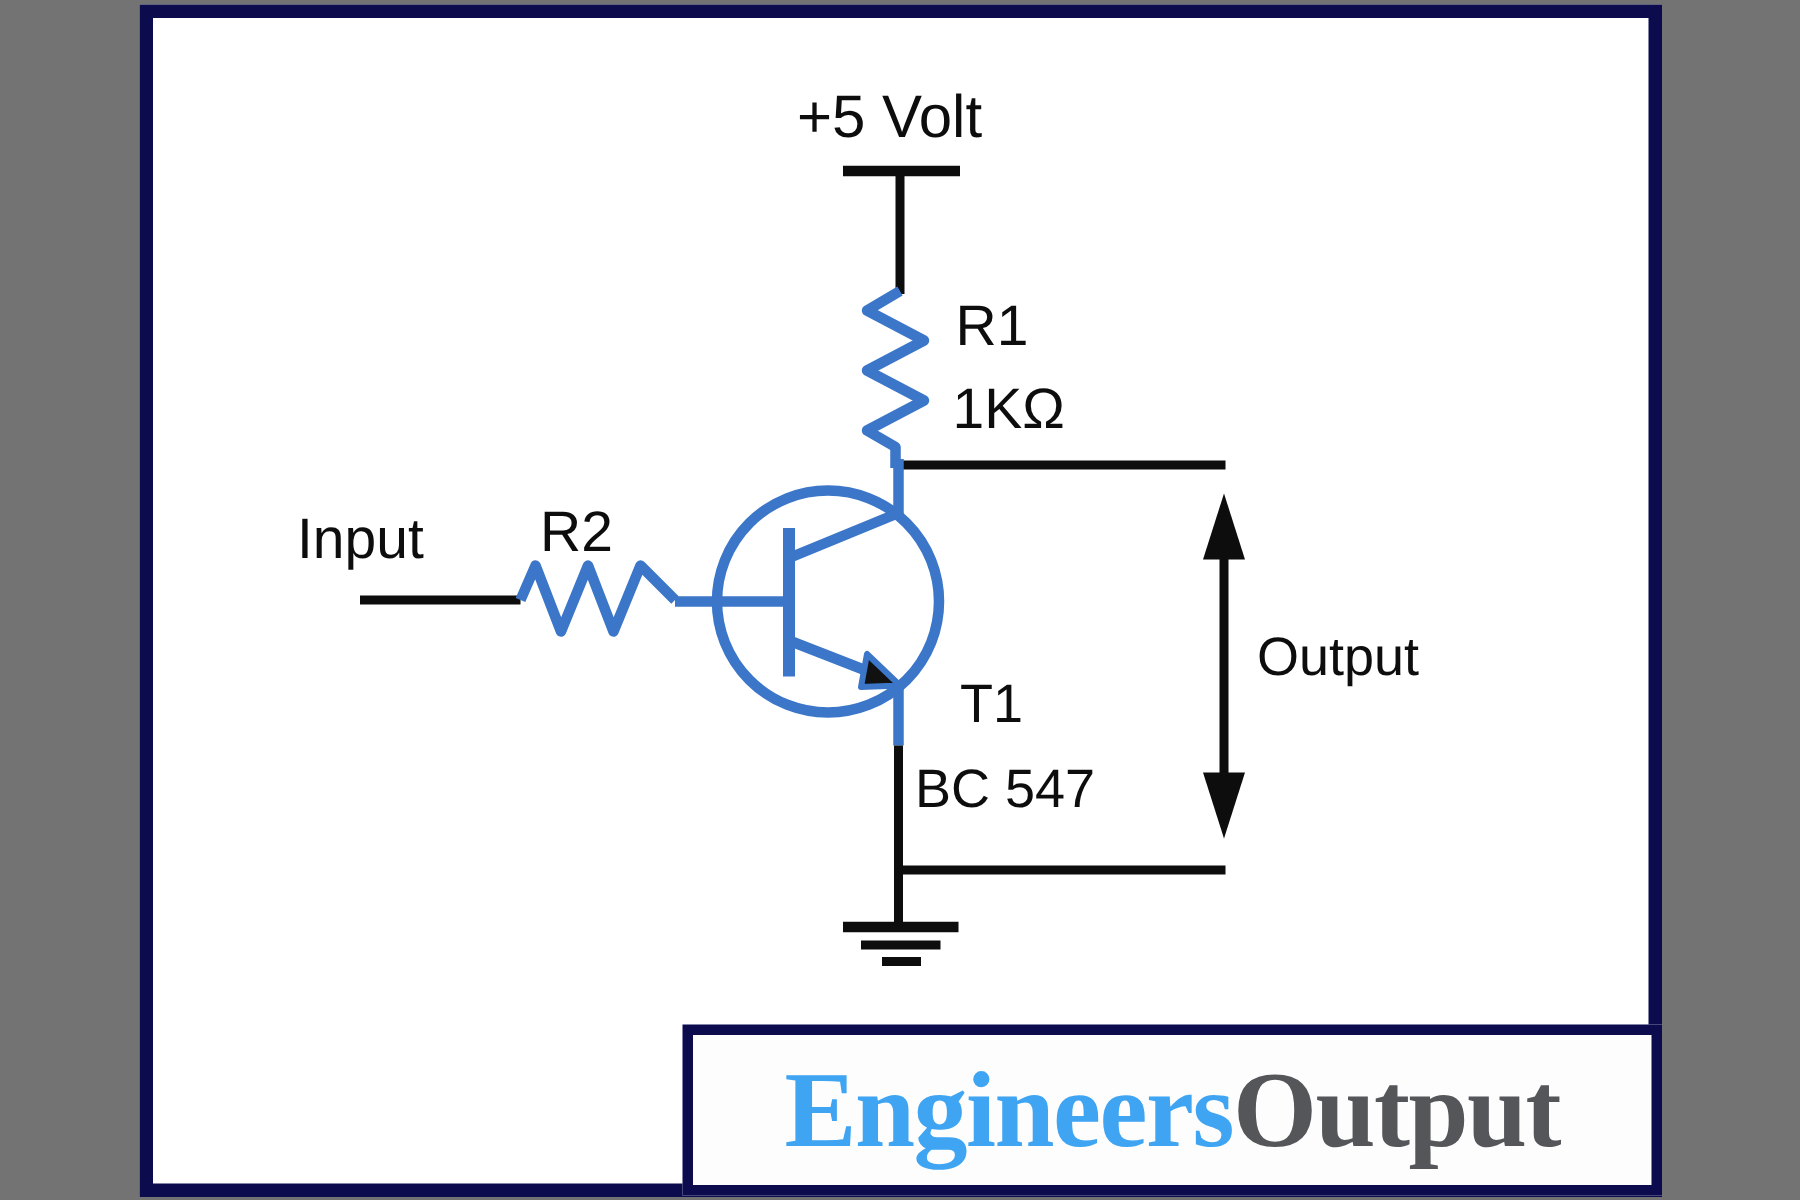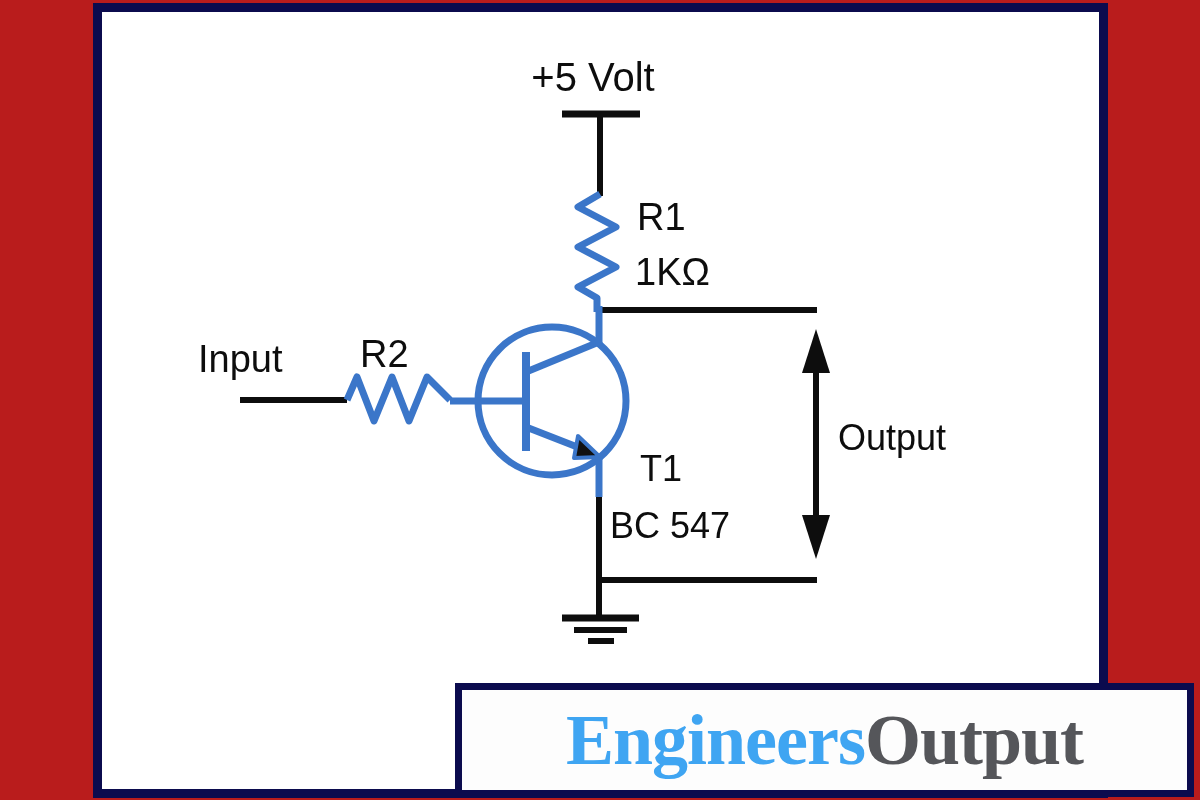--- a/index.html
+++ b/index.html
@@ -7,21 +7,21 @@
     padding: 0;
     background: #ffffff;
     width: 1200px;
     height: 800px;
     font-family: "Liberation Sans", sans-serif;
   }
   .canvas {
     position: relative;
     width: 1200px;
     height: 800px;
-    background: #b91c1c;
+    background: #737373;
     overflow: hidden;
   }
   .frame {
     position: absolute;
     left: 93px;
     top: 3px;
     width: 1015px;
     height: 795px;
     border: 9px solid #0b0b4e;
     box-sizing: border-box;
@@ -38,21 +38,21 @@
   svg .blue { stroke: #3b76c9; fill: none; }
   svg text {
     font-family: "Liberation Sans", sans-serif;
     fill: #0d0d0d;
     stroke: none;
   }
   .logo-box {
     position: absolute;
     left: 455px;
     top: 683px;
-    width: 739px;
+    width: 653px;
     height: 114px;
     box-sizing: border-box;
     border: 7px solid #0b0b4e;
     background: #fdfdfd;
     display: flex;
     align-items: center;
     justify-content: center;
     font-family: "Liberation Serif", serif;
     font-weight: bold;
     font-size: 72px;

